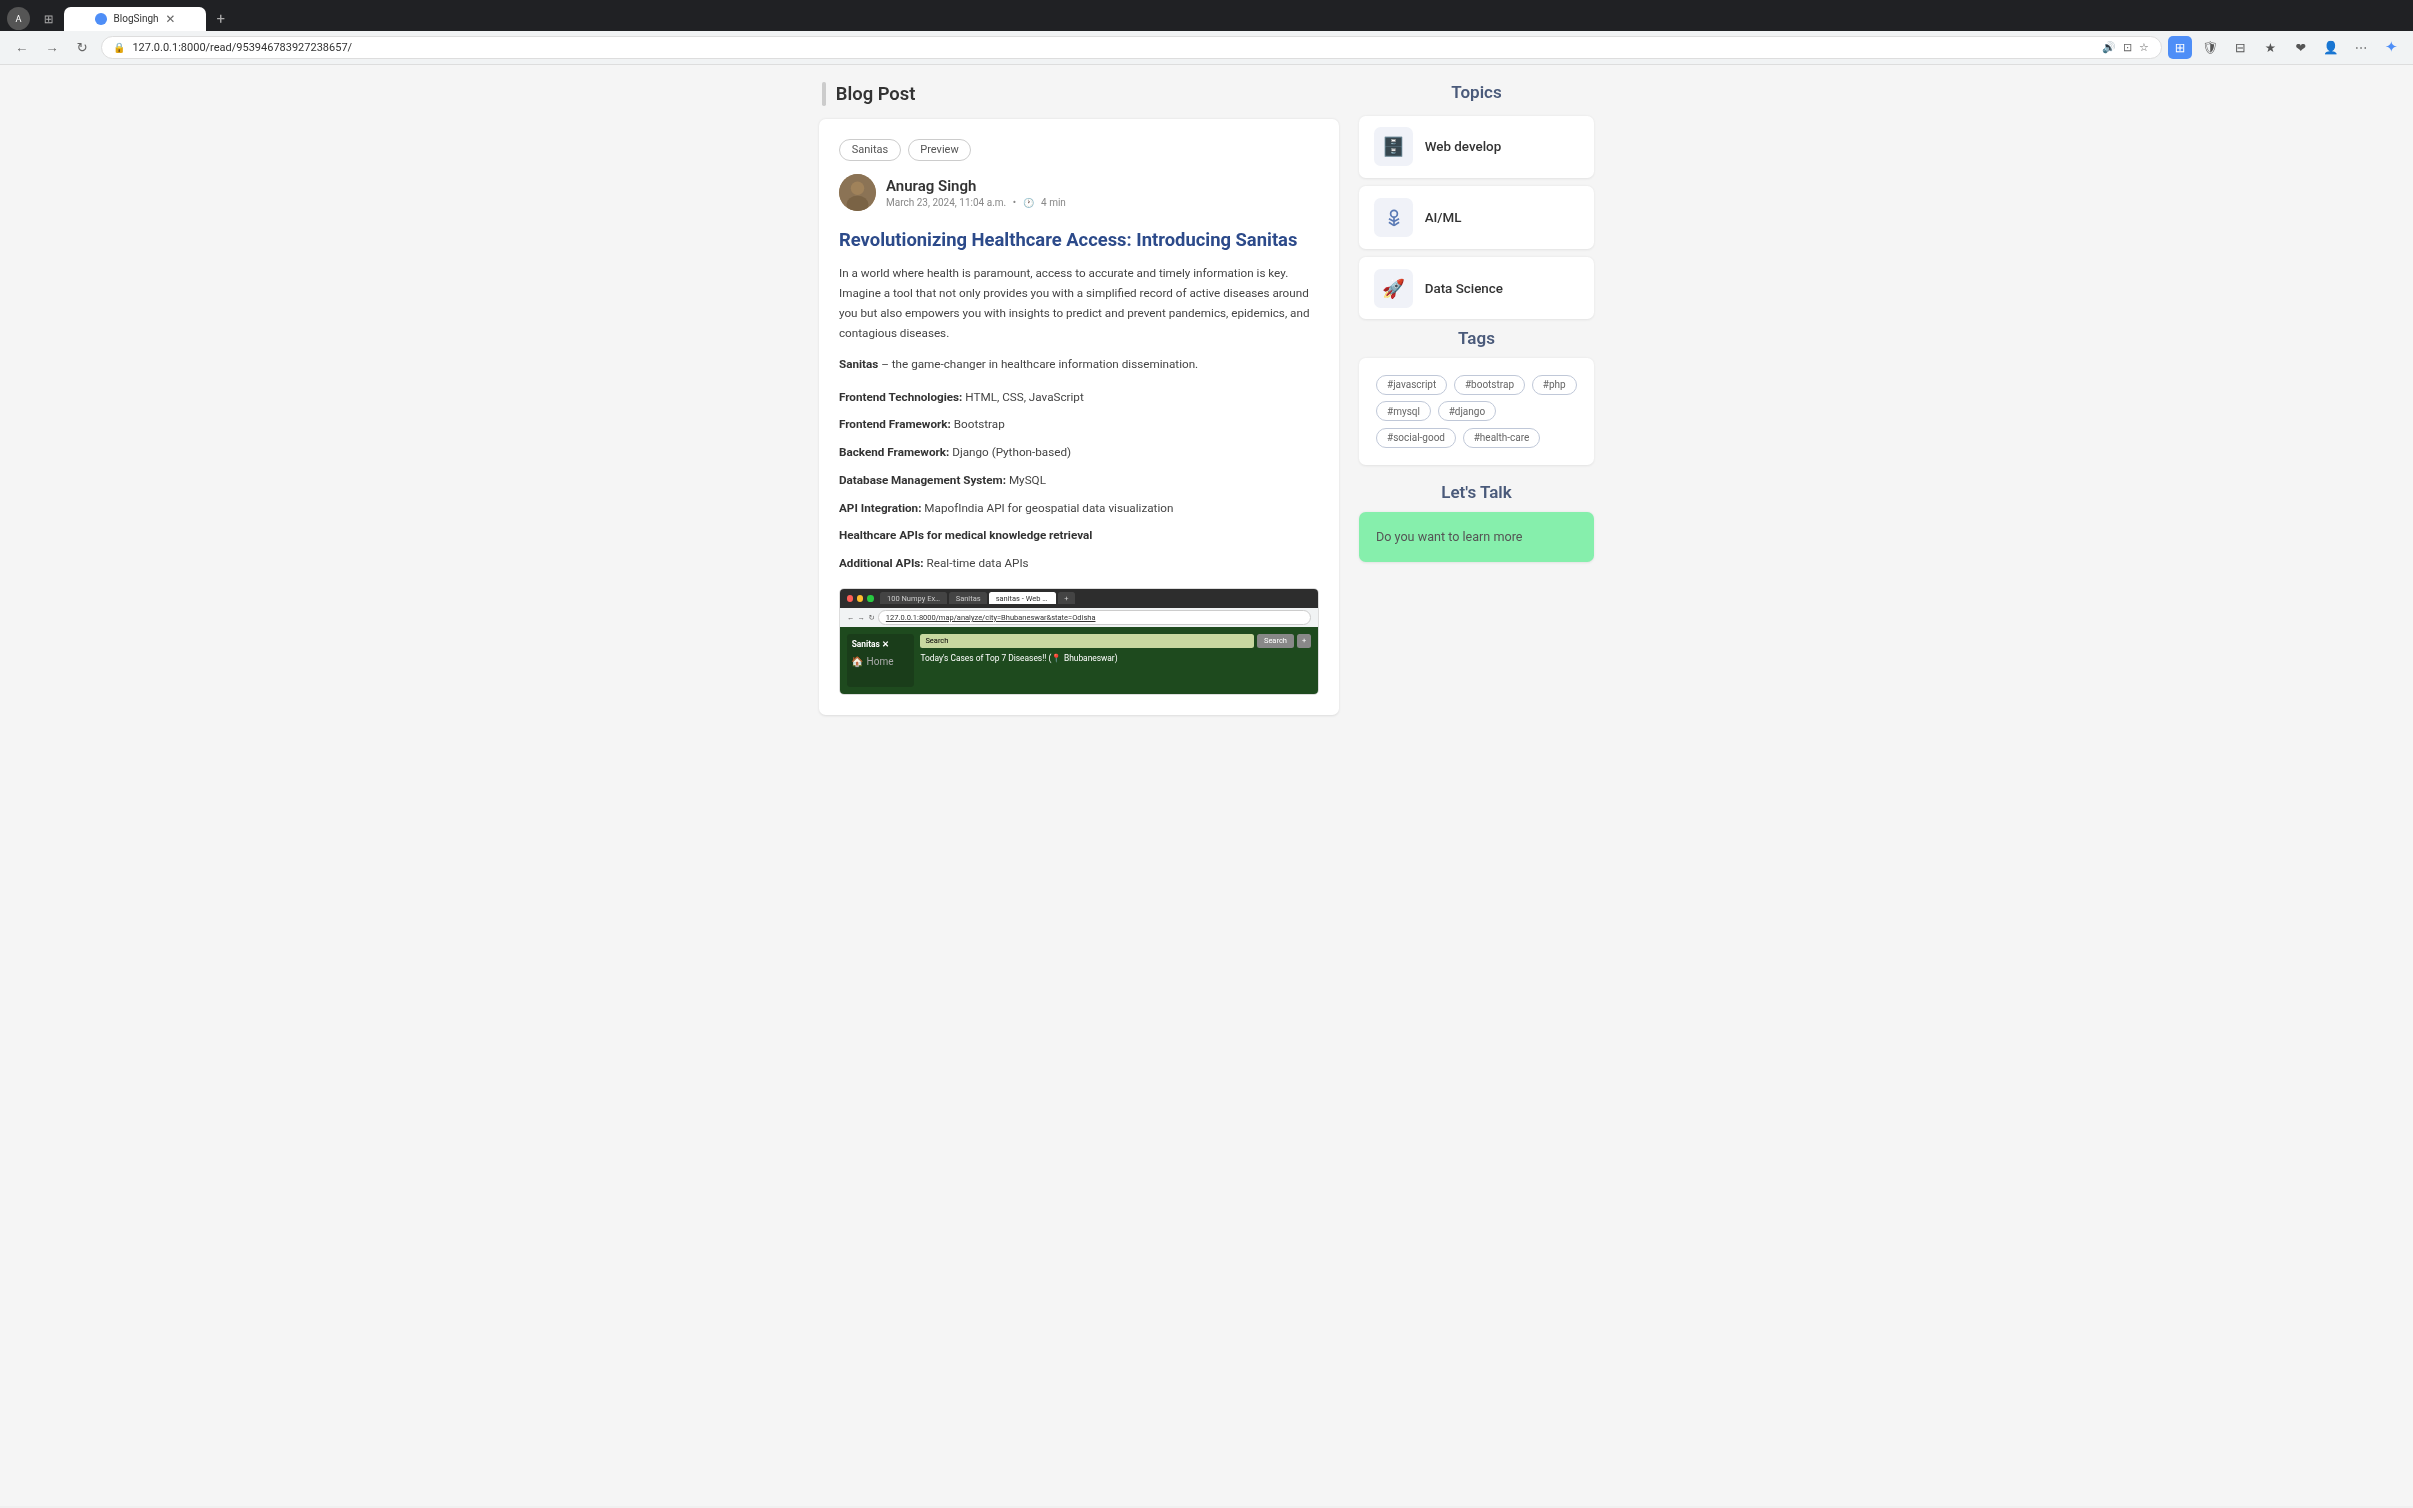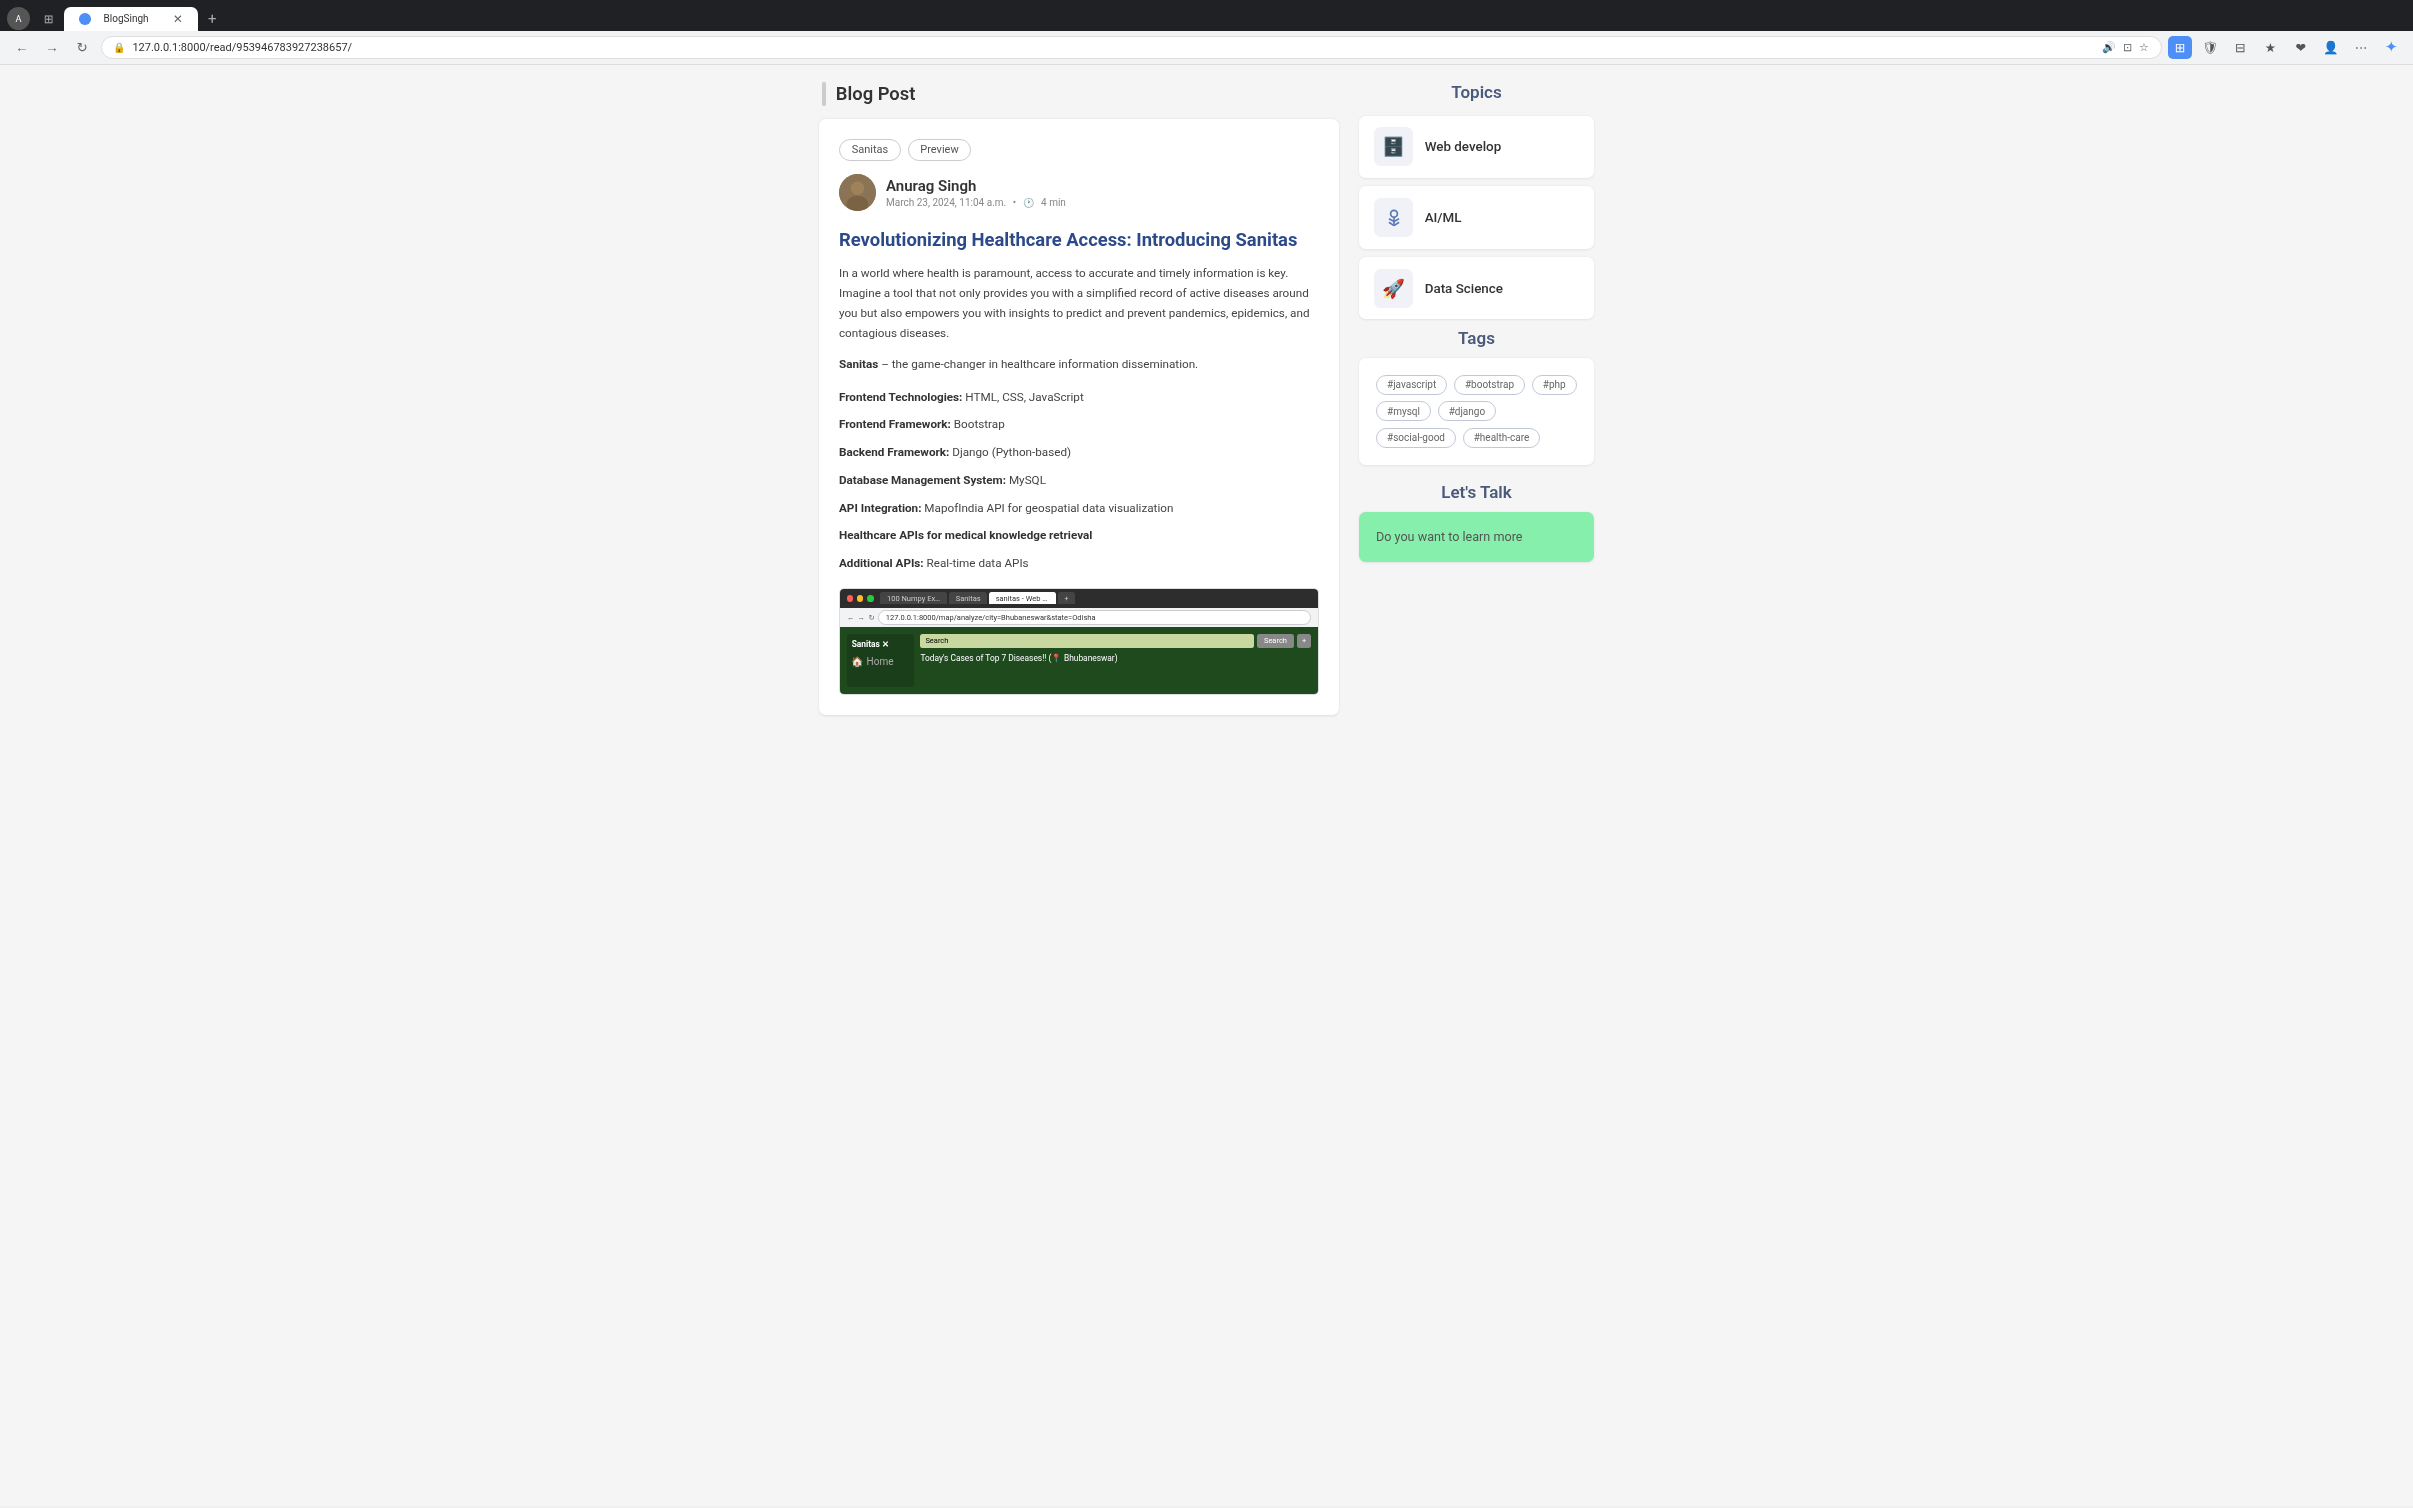--- a/index.html
+++ b/index.html
@@ -16,24 +16,24 @@
     }
     .browser-tab-bar {
       display: flex;
       align-items: center;
       padding: 0 6.7px;
       gap: 3.4px;
     }
     .browser-tab {
       background: #fff;
       border-radius: 6.7px 6.7px 0 0;
-      padding: 5px 15px;
-      display: flex;
-      align-items: center;
-      gap: 13px;
+      padding: 5px 31px;
+      display: flex;
+      align-items: center;
+      gap: 7px;
       font-size: 10px;
       color: #333;
       min-width: 134px;
     }
     .browser-tab .tab-icon {
       width: 11.7px; height: 11.7px;
       background: #4e8ef7;
       border-radius: 50%;
       flex-shrink: 0;
     }
@@ -261,20 +261,21 @@
       font-size: 7.5px;
     }
     .mini-address {
       flex: 1;
       background: #fff;
       border: 0.8px solid #ccc;
       border-radius: 8.4px;
       padding: 1.7px 6.7px;
       font-size: 7.5px;
       color: #333;
+      text-decoration: underline;
     }
     .mini-content {
       background: #1e4a1e;
       padding: 6.7px;
       min-height: 67px;
       display: flex;
       gap: 6.7px;
     }
     .mini-sidebar {
       background: #1a3d1a;

